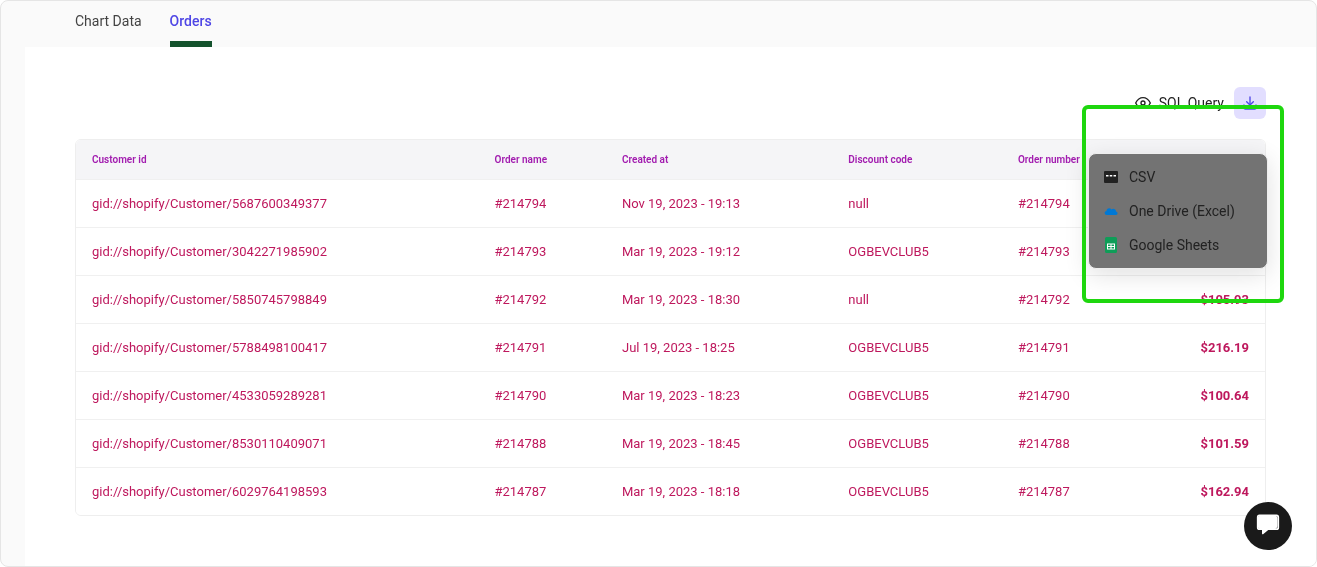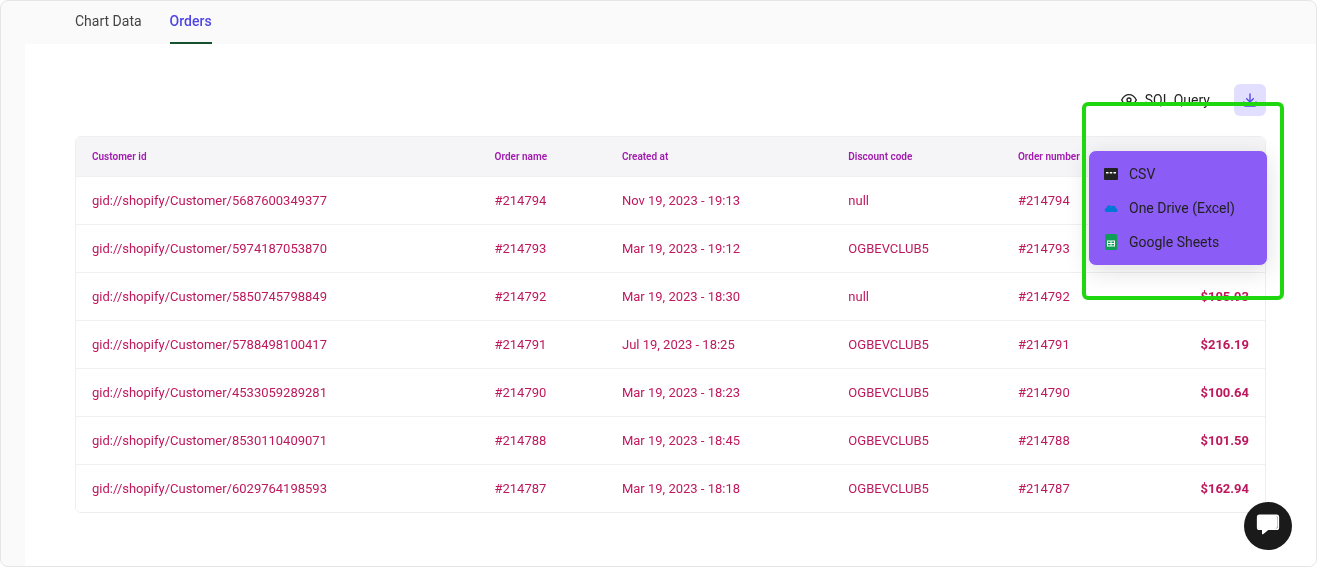--- a/index.html
+++ b/index.html
@@ -33,33 +33,33 @@
     .tab {
       padding: 0 0 12px 0;
       font-size: 14px;
       color: #444;
       cursor: pointer;
       border-bottom: 3px solid transparent;
     }
     .tab.active {
       color: #4f46e5;
       font-weight: 500;
-      border-bottom: 2px solid #14532d;
+      border-bottom: 6px solid #14532d;
     }
     .content {
       padding: 20px 50px 0 50px;
       background: #fff;
       position: relative;
       height: calc(100% - 42px);
     }
     .toolbar {
       display: flex;
       justify-content: flex-end;
       align-items: center;
-      gap: 24px;
+      gap: 10px;
       padding: 20px 0 20px 0;
     }
     .sql-query {
       display: flex;
       align-items: center;
       gap: 8px;
       font-size: 14px;
       color: #222;
       cursor: pointer;
     }
@@ -117,21 +117,21 @@
       width: 202px;
       height: 198px;
       pointer-events: none;
       z-index: 20;
     }
     .dropdown {
       position: absolute;
       top: 106px;
       right: 48px;
       width: 180px;
-      background: #8b5cf6;
+      background: #737373;
       border: 1px solid #eee;
       border-radius: 8px;
       box-shadow: 0 6px 24px rgba(0,0,0,0.12);
       z-index: 15;
       padding: 6px 0;
     }
     .dropdown-item {
       display: flex;
       align-items: center;
       gap: 10px;
@@ -209,21 +209,21 @@
         <tbody id="table-body">
             <tr>
               <td>gid://shopify/Customer/5687600349377</td>
               <td>#214794</td>
               <td>Nov 19, 2023 - 19:13</td>
               <td>null</td>
               <td>#214794</td>
               <td></td>
             </tr>
             <tr>
-              <td>gid://shopify/Customer/5974187053870</td>
+              <td>gid://shopify/Customer/3042271985902</td>
               <td>#214793</td>
               <td>Mar 19, 2023 - 19:12</td>
               <td>OGBEVCLUB5</td>
               <td>#214793</td>
               <td></td>
             </tr>
             <tr>
               <td>gid://shopify/Customer/5850745798849</td>
               <td>#214792</td>
               <td>Mar 19, 2023 - 18:30</td>

